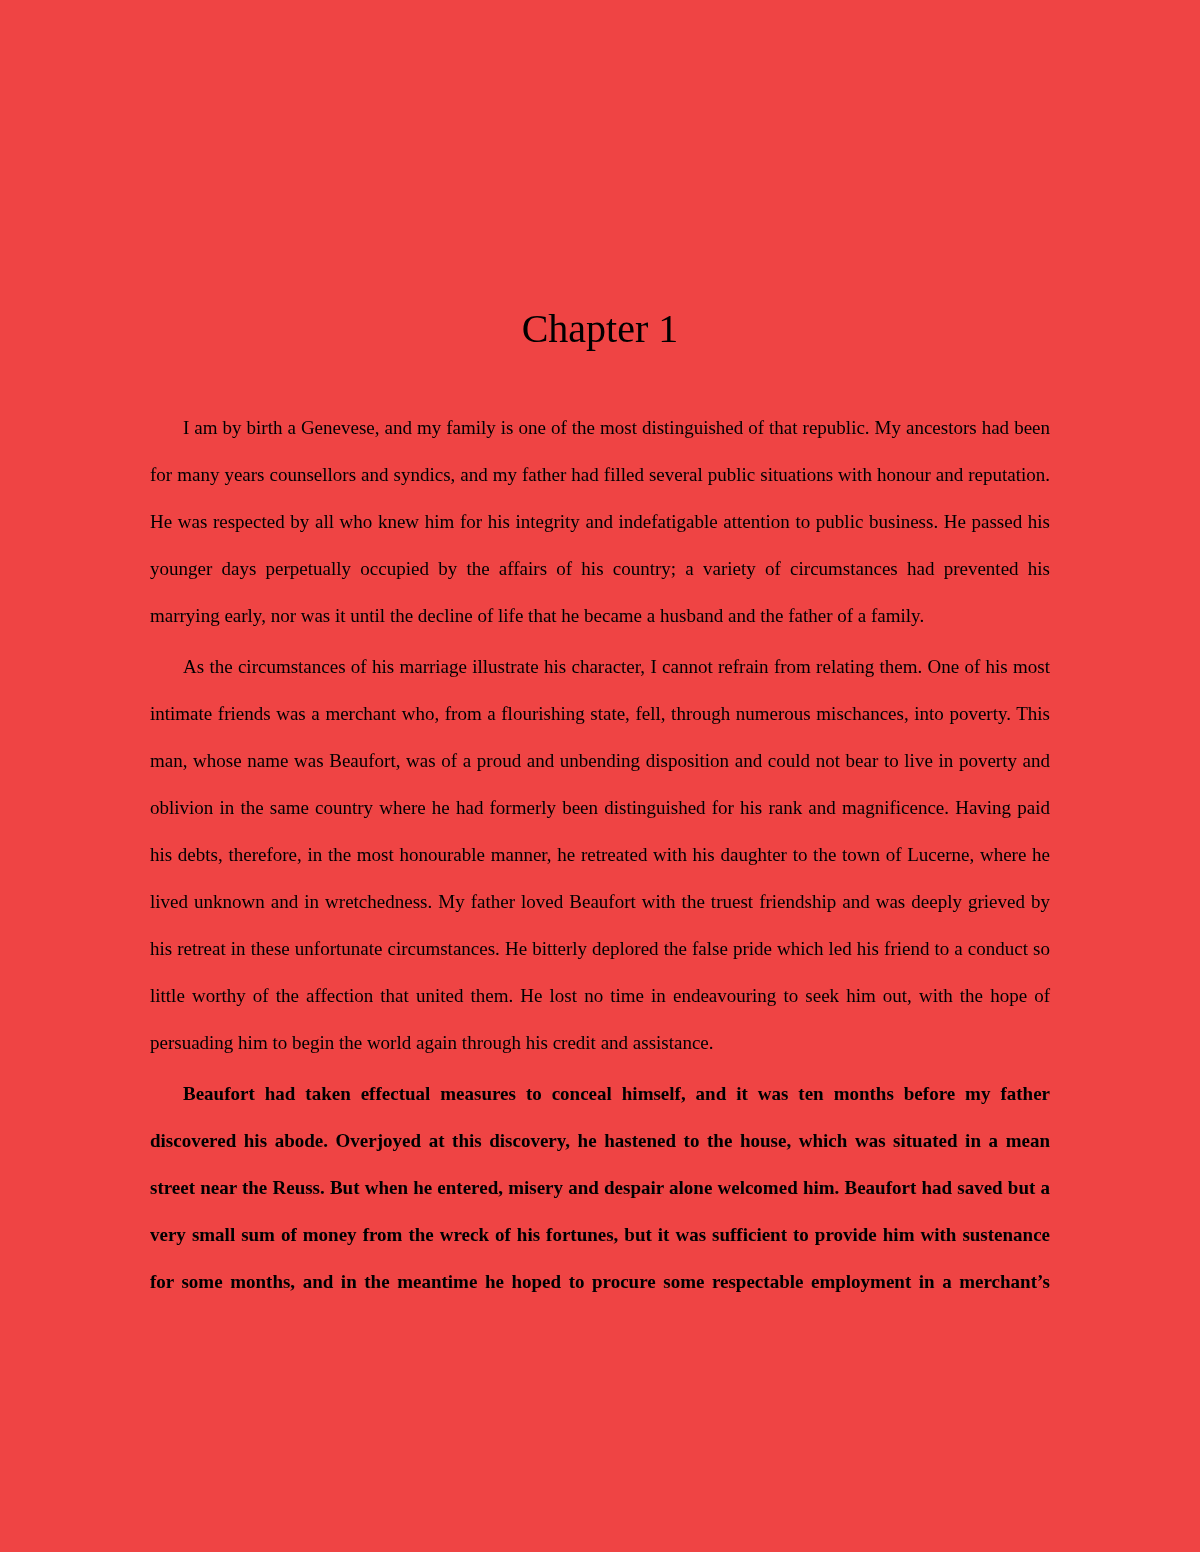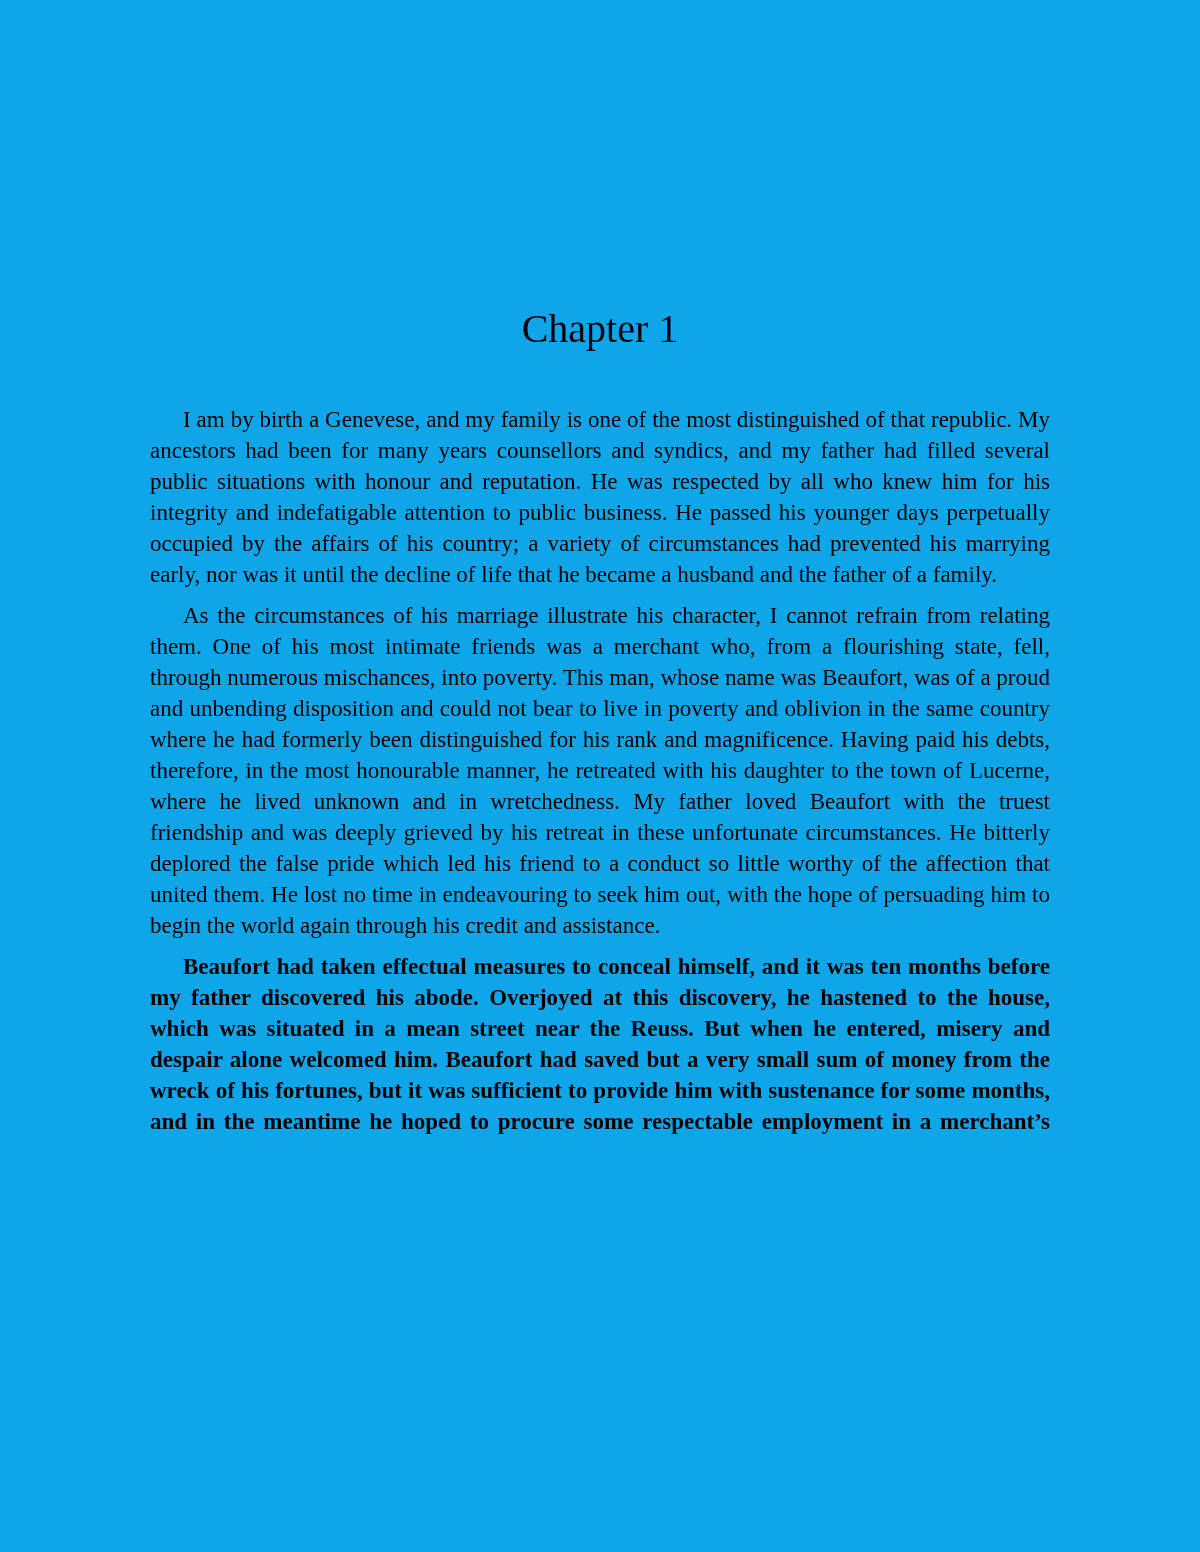--- a/index.html
+++ b/index.html
@@ -4,49 +4,49 @@
 <style>
   html, body {
     margin: 0;
     padding: 0;
     background: #ffffff;
   }
   .page {
     position: relative;
     width: 1200px;
     height: 1552px;
-    background: #0ea5e9;
+    background: #ef4444;
     color: #000000;
     overflow: hidden;
     font-family: "Liberation Serif", serif;
   }
   .content {
     width: 900px;
     margin: 0 auto;
     padding-top: 306px;
   }
   .chapter-title {
     font-family: "Liberation Serif", serif;
     font-weight: 400;
     font-size: 40px;
     line-height: 46px;
     text-align: center;
     margin: 0 0 52px 0;
     letter-spacing: 0;
   }
   .text-block p {
     margin: 0;
-    font-size: 23px;
-    line-height: 31px;
+    font-size: 19px;
+    line-height: 47px;
     text-align: justify;
     text-indent: 33px;
     word-spacing: normal;
   }
   .text-block p + p {
-    margin-top: 10px;
+    margin-top: 4px;
   }
   
   .text-block p:last-child {
     text-align-last: justify;
     font-weight: bold;
   }
 </style>
 </head>
 <body>
 

